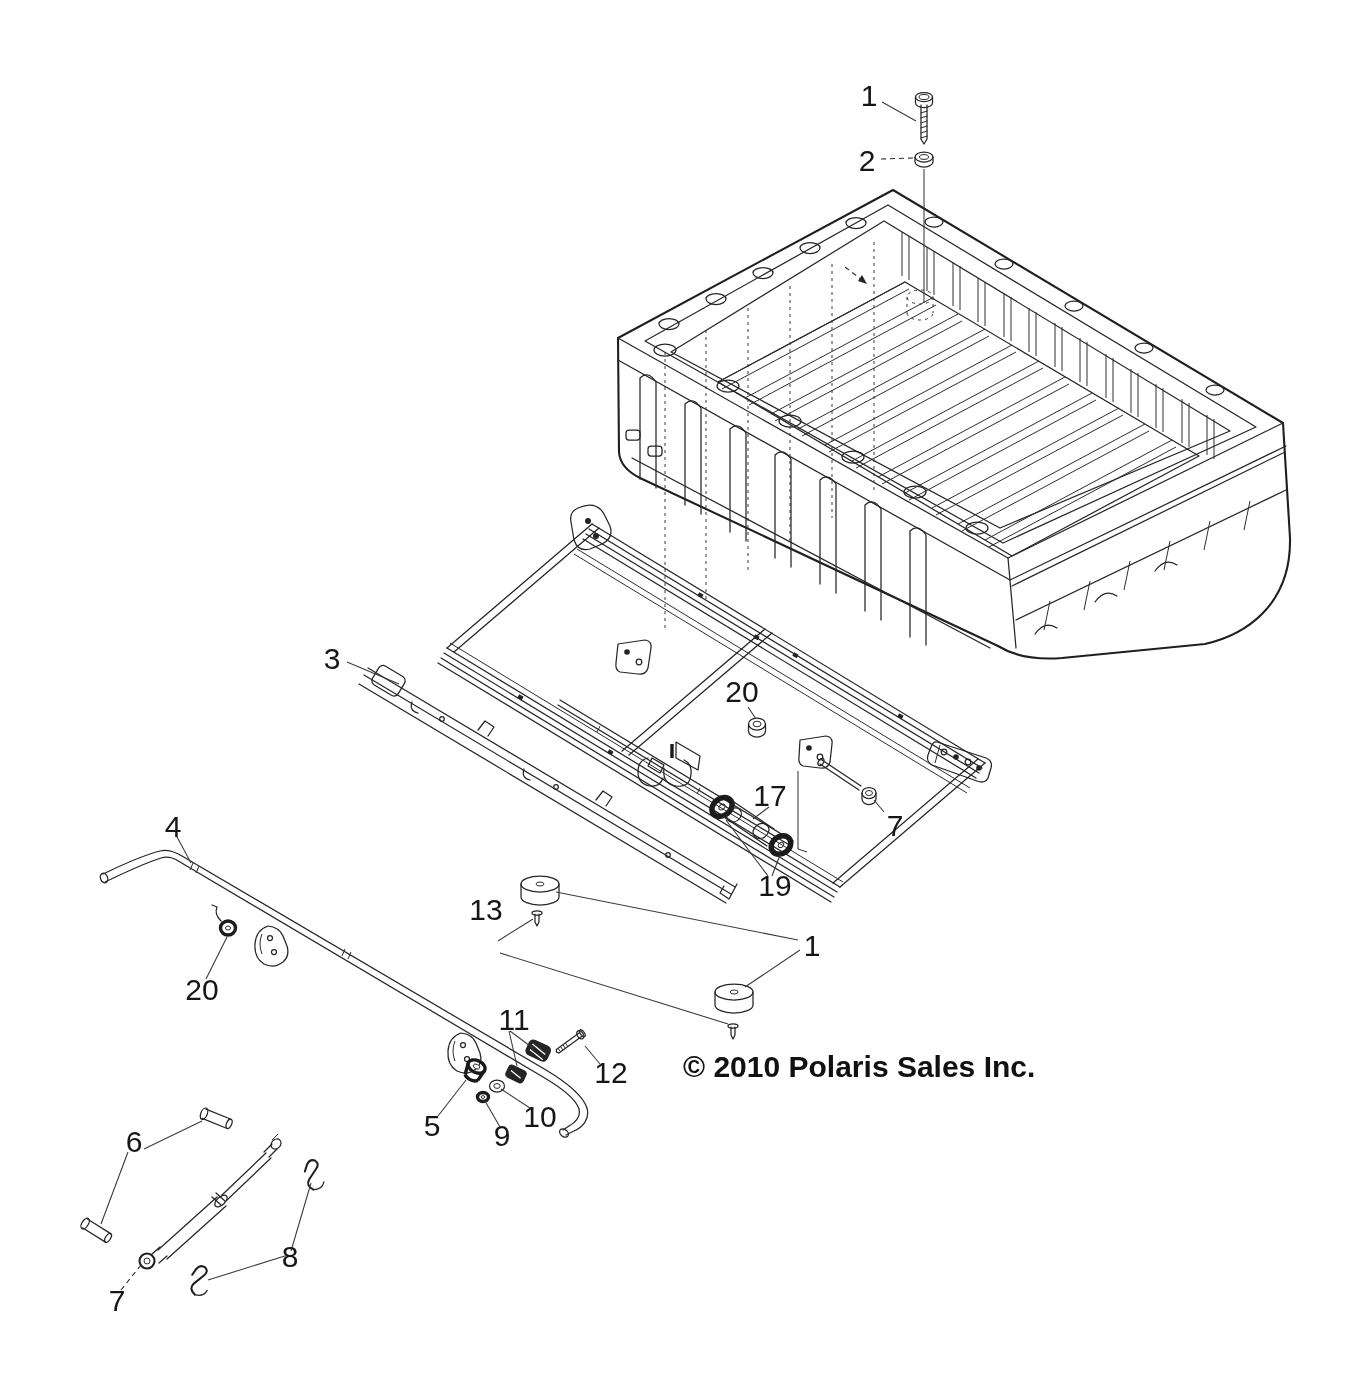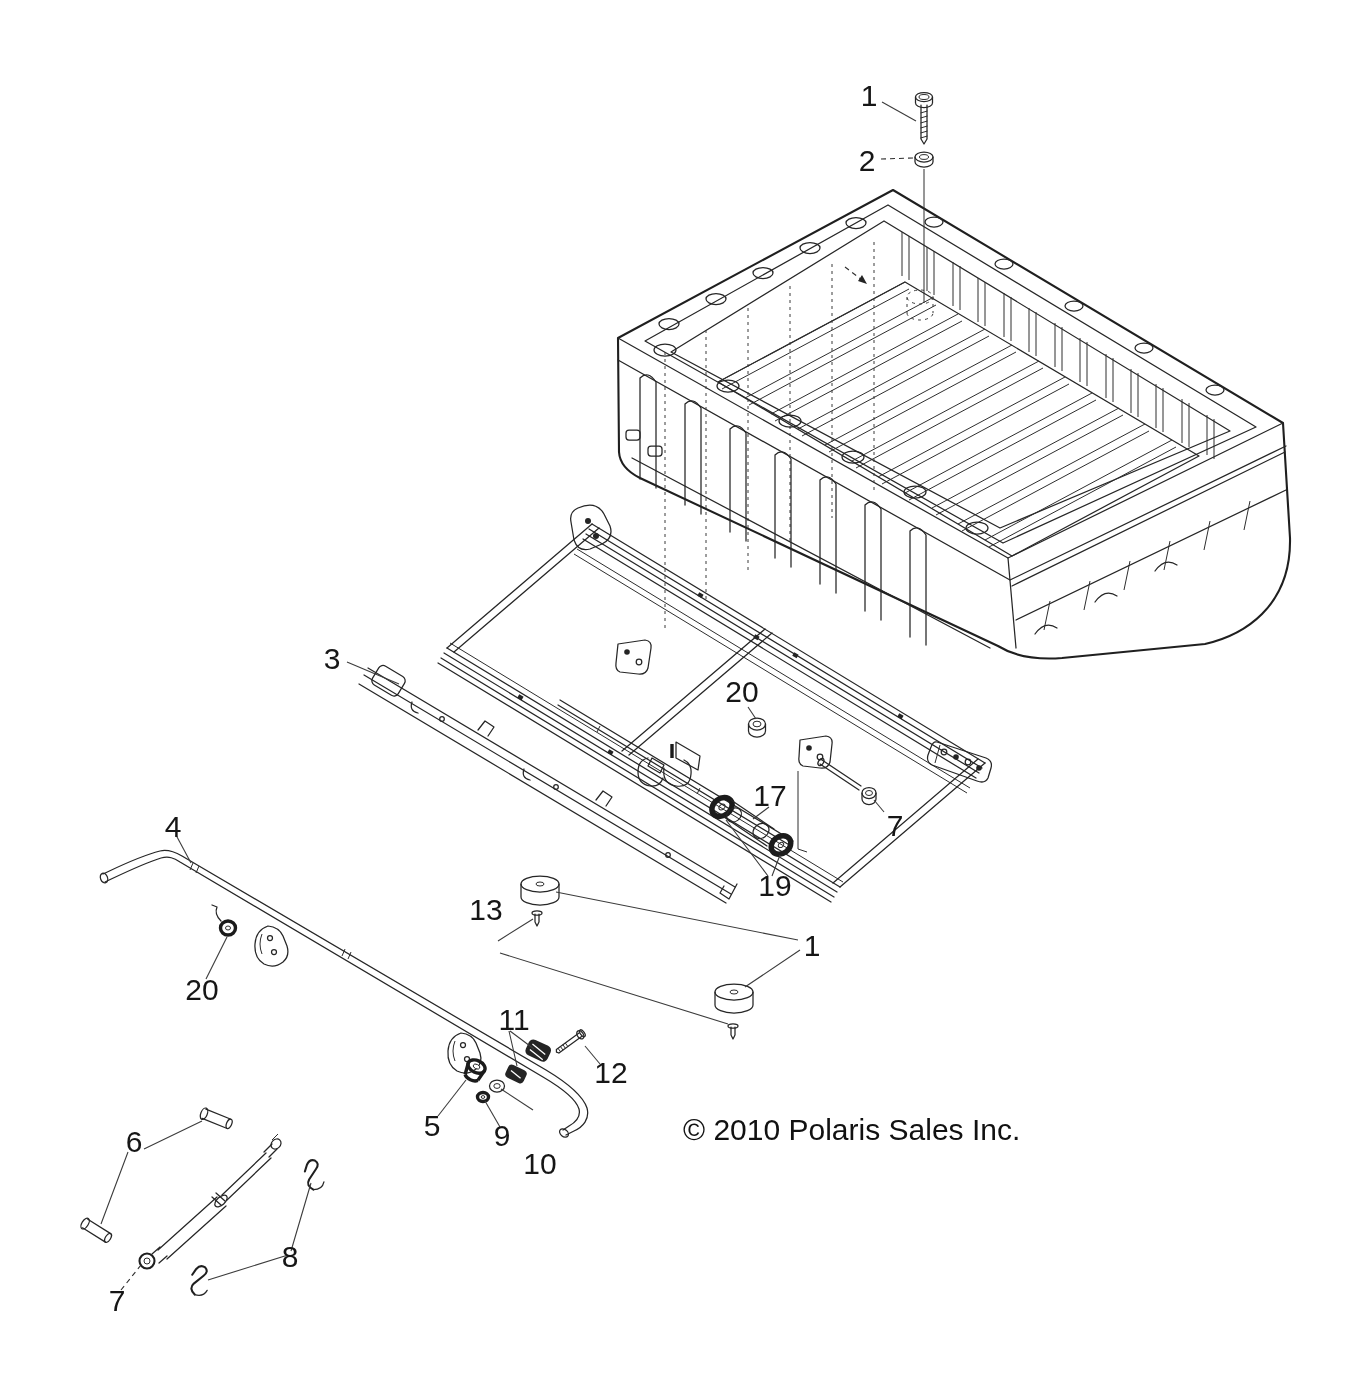--- a/index.html
+++ b/index.html
@@ -26,24 +26,25 @@
     position:absolute;
     transform:translate(-50%,-50%);
     font-size:30px;
     line-height:1;
     color:#161616;
     white-space:nowrap;
     user-select:none;
   }
   .copyright{
     position:absolute;
-    left:683px;top:1113px;
+    left:683px;top:1050px;
     font-size:30px;
     color:#111;
     white-space:nowrap;
+    font-weight:bold;
   }
 </style>
 </head>
 <body>
 
 <div class="stage">
 
 <svg width="1369" height="1388" viewBox="0 0 1369 1388" xmlns="http://www.w3.org/2000/svg">
 
   <g>
@@ -392,21 +393,21 @@
   <div>
       <div class="callout" style="left: 869px; top: 96px;">1</div>
       <div class="callout" style="left: 867px; top: 161px;">2</div>
       <div class="callout" style="left: 332px; top: 659px;">3</div>
       <div class="callout" style="left: 173px; top: 827px;">4</div>
       <div class="callout" style="left: 432px; top: 1126px;">5</div>
       <div class="callout" style="left: 134px; top: 1142px;">6</div>
       <div class="callout" style="left: 117px; top: 1301px;">7</div>
       <div class="callout" style="left: 290px; top: 1257px;">8</div>
       <div class="callout" style="left: 502px; top: 1136px;">9</div>
-      <div class="callout" style="left: 540px; top: 1164px;">10</div>
+      <div class="callout" style="left: 540px; top: 1117px;">10</div>
       <div class="callout" style="left: 514px; top: 1020px;">11</div>
       <div class="callout" style="left: 611px; top: 1073px;">12</div>
       <div class="callout" style="left: 486px; top: 910px;">13</div>
       <div class="callout" style="left: 812px; top: 946px;">1</div>
       <div class="callout" style="left: 895px; top: 826px;">7</div>
       <div class="callout" style="left: 742px; top: 692px;">20</div>
       <div class="callout" style="left: 770px; top: 796px; text-align: right;">17</div>
       <div class="callout" style="left: 202px; top: 990px;">20</div>
       <div class="callout" style="left: 775px; top: 886px;">19</div>
     </div>

